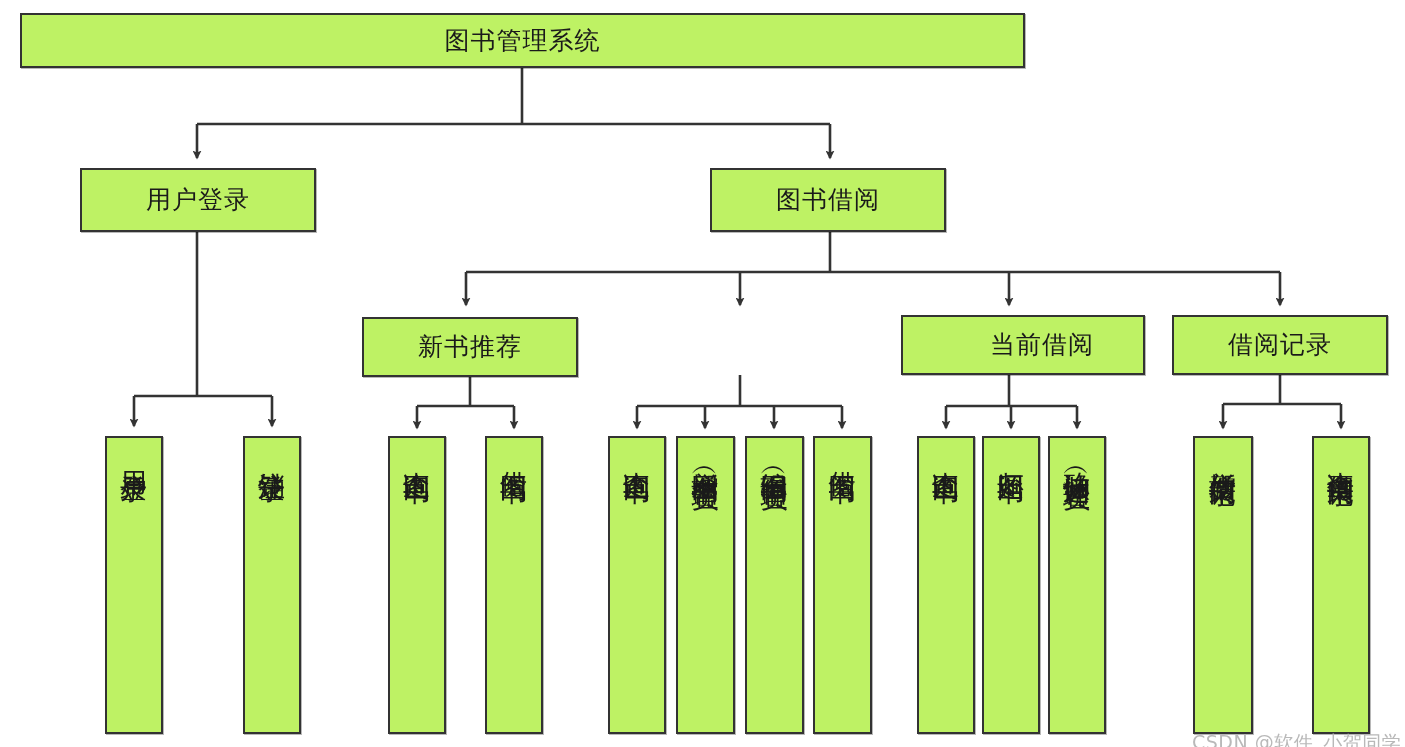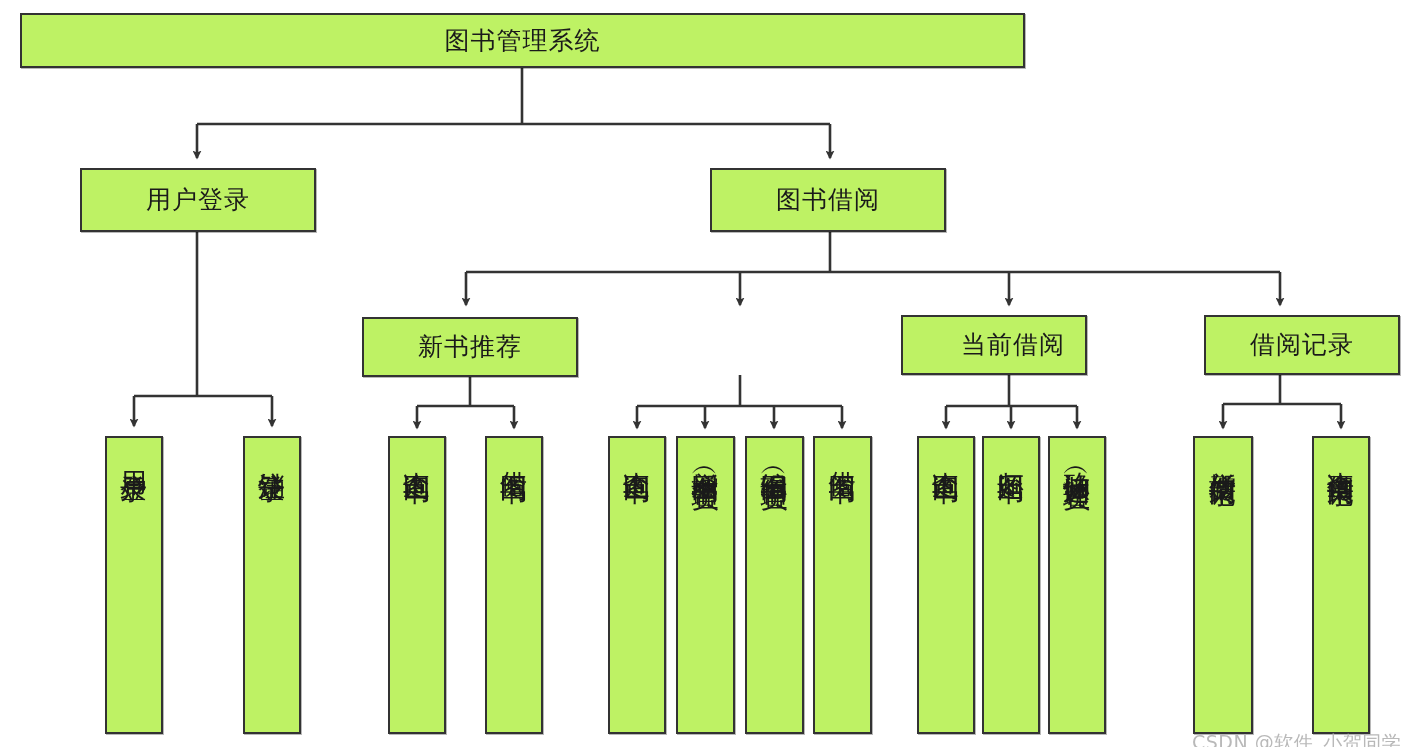--- a/index.html
+++ b/index.html
@@ -147,24 +147,24 @@
   <div class="node horiz" style="left:80px; top:168px; width:236px; height:64px;">
     <span class="node-label">用户登录</span>
   </div>
   <div class="node horiz" style="left:710px; top:168px; width:236px; height:64px;">
     <span class="node-label">图书借阅</span>
   </div>
 
   <div class="node horiz" style="left:362px; top:317px; width:216px; height:60px;">
     <span class="node-label">新书推荐</span>
   </div>
-  <div class="node horiz" style="left:901px; top:315px; width:186px; height:60px;padding-left:38px;">
+  <div class="node horiz" style="left:901px; top:315px; width:244px; height:60px;padding-left:38px;">
     <span class="node-label">当前借阅</span>
   </div>
-  <div class="node horiz" style="left:1204px; top:315px; width:196px; height:60px;">
+  <div class="node horiz" style="left:1172px; top:315px; width:216px; height:60px;">
     <span class="node-label">借阅记录</span>
   </div>
 
   <div class="node vert" style="left:105px; top:436px; width:58px; height:298px;">
     <span class="node-label">用户登录</span>
   </div>
   <div class="node vert" style="left:243px; top:436px; width:58px; height:298px;">
     <span class="node-label">注销登录</span>
   </div>
 

